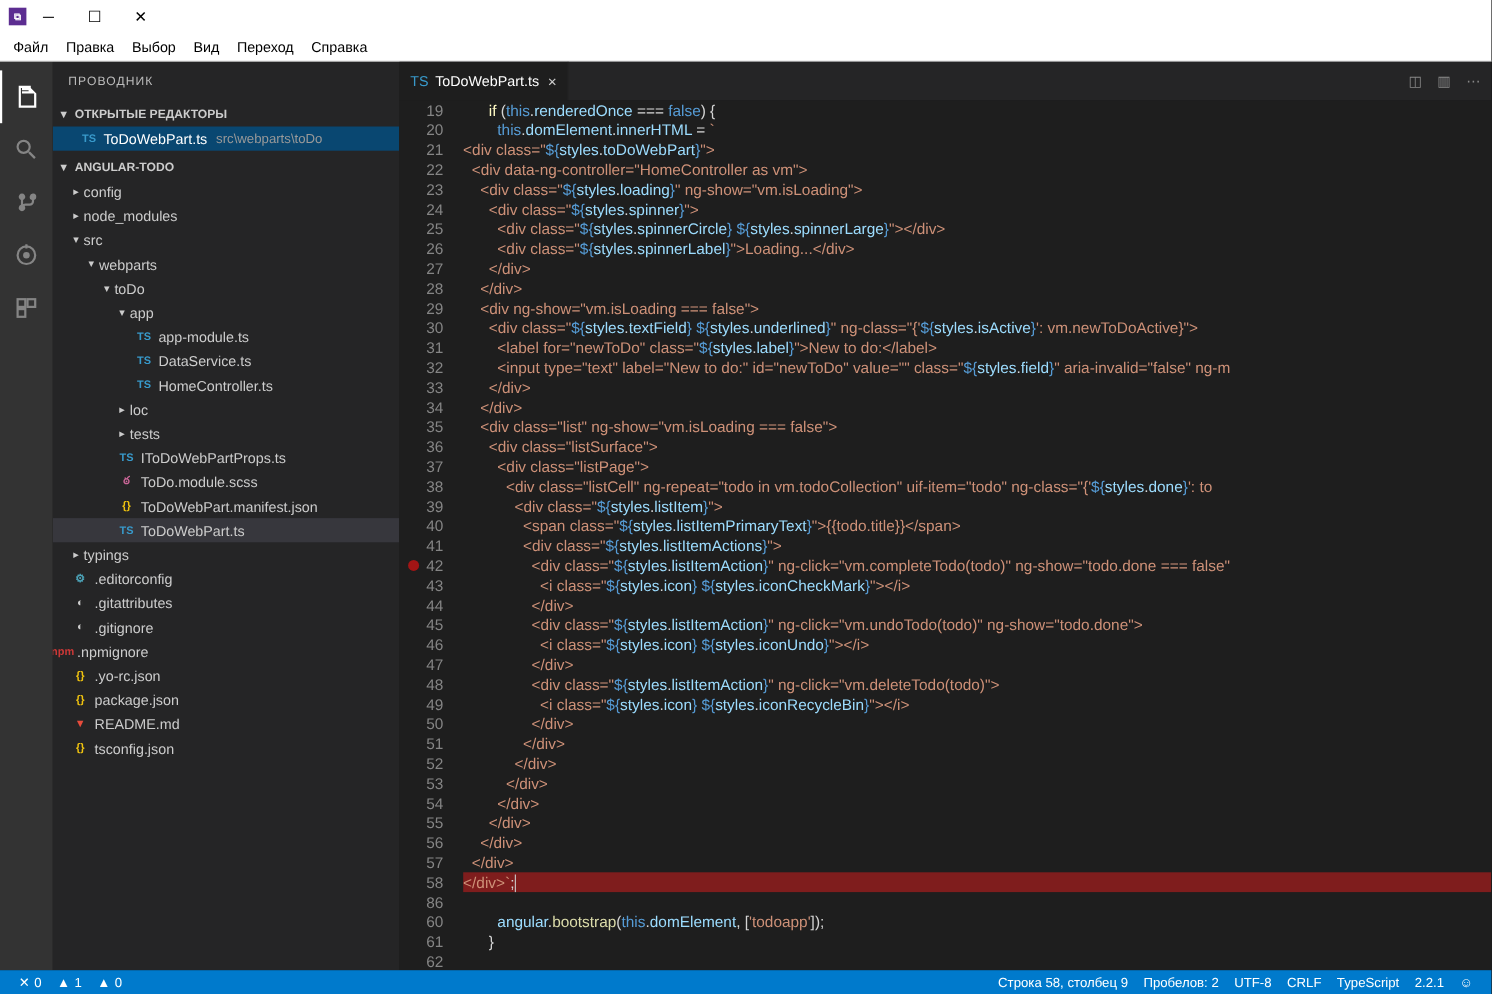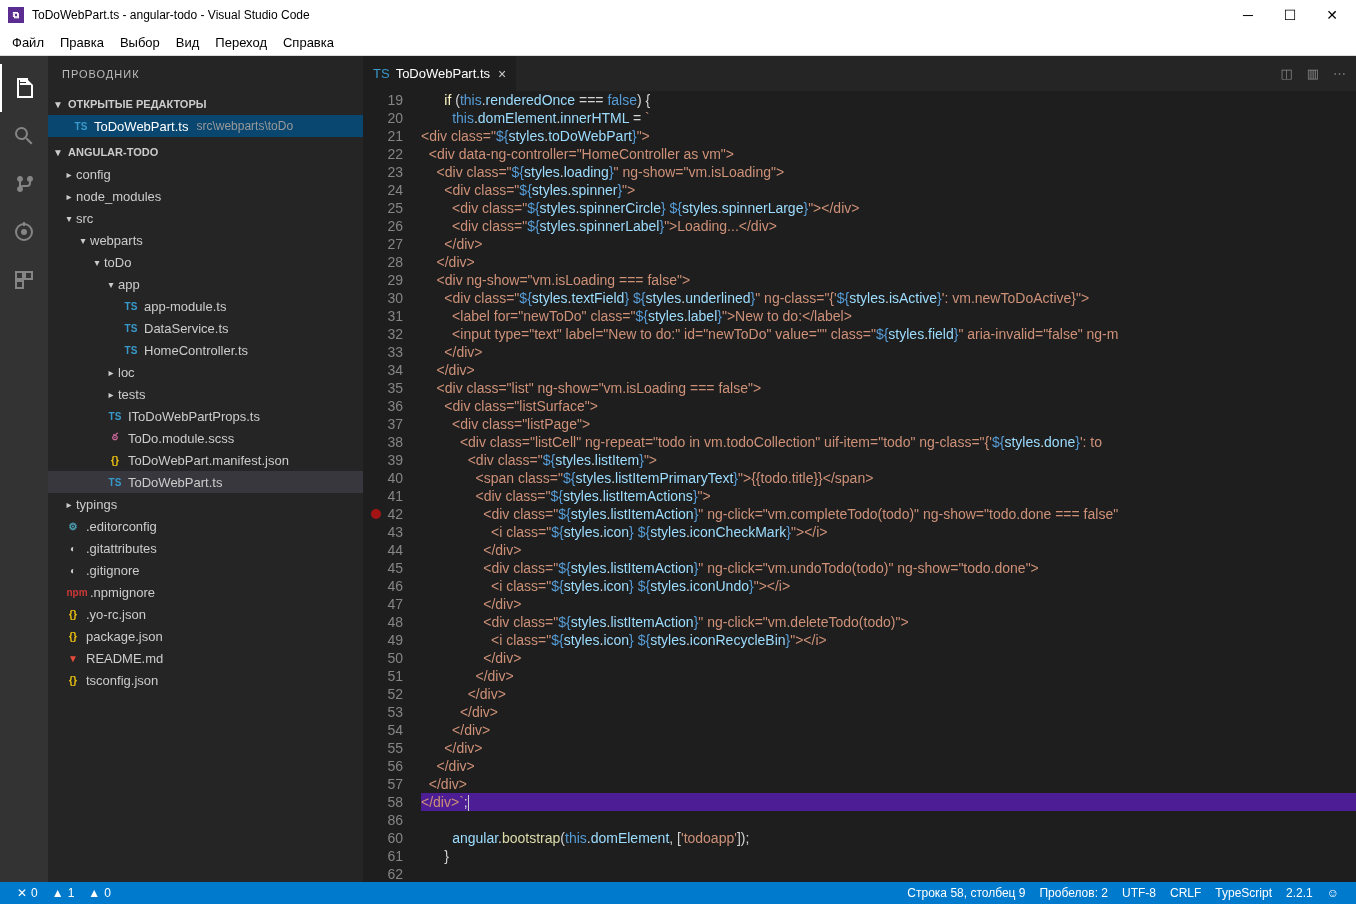--- a/index.html
+++ b/index.html
@@ -39,39 +39,38 @@
 .tab{display:flex;align-items:center;padding:0 10px;background:#1e1e1e;color:#fff;font-size:13px;border-right:1px solid #252526;cursor:pointer}
 .tab .file-icon{margin-right:6px}
 .tab .close{margin-left:8px;color:#ccc;font-size:14px}
 .tabs .actions{margin-left:auto;display:flex;align-items:center;padding:0 10px;gap:14px;color:#888}
 .code{flex:1;display:flex;overflow:hidden;font-family:Consolas,'Courier New',monospace;font-size:14px;line-height:18px}
 .gutter{width:58px;text-align:right;color:#858585;padding:0 18px 0 0;user-select:none;position:relative}
 .gutter .ln{height:18px}
 .gutter .bp{position:absolute;left:8px;width:10px;height:10px;border-radius:50%;background:#a31515;top:0}
 .code-lines{flex:1;overflow:hidden;white-space:pre}
 .code-lines .cl{height:18px}
-.code-lines .cursor-line{background:#4c1d95}
+.code-lines .cursor-line{background:#7f1d1d}
 .tk-kw{color:#fef9c3}
 .tk-th{color:#569cd6}
 .tk-prop{color:#9cdcfe}
 .tk-str{color:#ce9178}
 .tk-var{color:#9cdcfe}
 .tk-lit{color:#569cd6}
 .tk-pun{color:#d4d4d4}
 .tk-fn{color:#dcdcaa}
 .statusbar{height:22px;background:#007acc;color:#fff;display:flex;align-items:center;font-size:12px;padding:0 10px}
 .statusbar .sb-item{padding:0 7px;display:flex;align-items:center;gap:4px;cursor:pointer}
 .statusbar .sb-right{margin-left:auto;display:flex}
 </style>
 </head>
 <body>
 
 <div class="titlebar">
   <span class="vs-icon">⧉</span>
-  <span class="title-text">ToDoWebPart.ts - angular-todo - Visual Studio Code</span>
   <div class="win-controls">
     <span class="win-btn">─</span>
     <span class="win-btn">☐</span>
     <span class="win-btn">✕</span>
   </div>
 </div>
 
 <div class="menubar">
   <span class="menu-item">Файл</span>
   <span class="menu-item">Правка</span>
@@ -201,21 +200,21 @@
           <span>.editorconfig</span>
         </div>
       <div class="tree-item" style="padding-left:16px">
           <span class="file-icon ic-git">◐</span>
           <span>.gitattributes</span>
         </div>
       <div class="tree-item" style="padding-left:16px">
           <span class="file-icon ic-git">◐</span>
           <span>.gitignore</span>
         </div>
-      <div class="tree-item" style="padding-left:20px">
+      <div class="tree-item" style="padding-left:0">
           <span class="file-icon ic-npm">npm</span>
           <span>.npmignore</span>
         </div>
       <div class="tree-item" style="padding-left:16px">
           <span class="file-icon ic-json">{}</span>
           <span>.yo-rc.json</span>
         </div>
       <div class="tree-item" style="padding-left:16px">
           <span class="file-icon ic-json">{}</span>
           <span>package.json</span>

